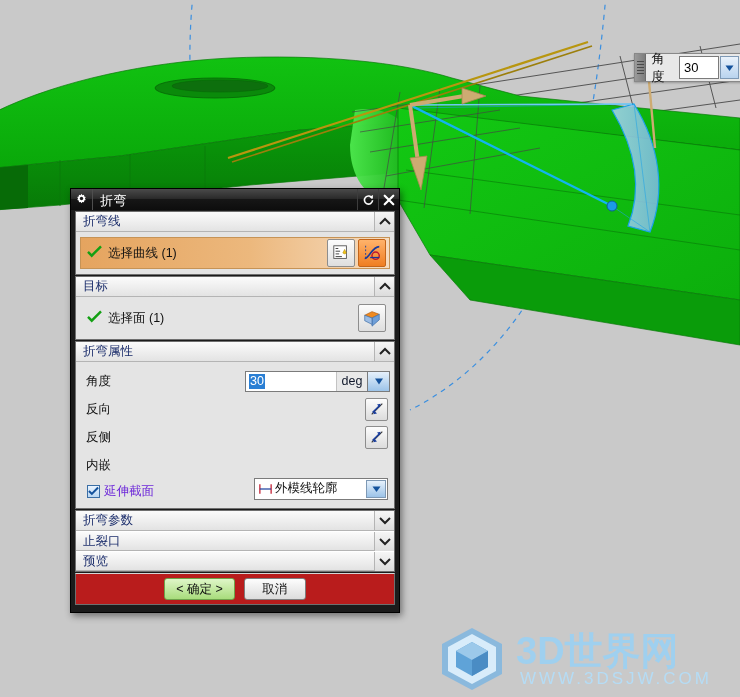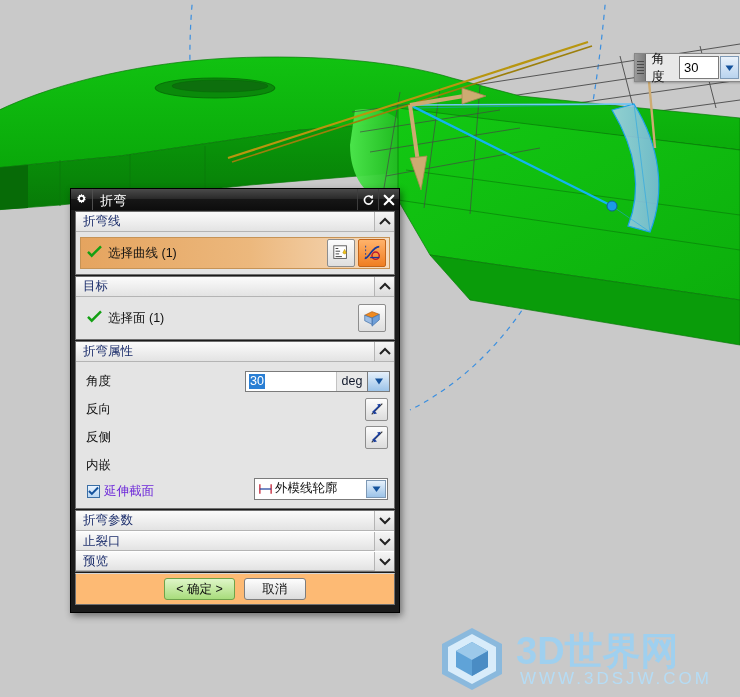--- a/index.html
+++ b/index.html
@@ -132,21 +132,21 @@
     border:1px solid #7e99b5; display:flex; align-items:center; justify-content:center;
   }
   .check-row { display:flex; align-items:center; height:24px; padding-left:7px; }
   .cbox {
     width:13px; height:13px; background:linear-gradient(to bottom,#eaf4ff,#b8d6f2);
     border:1px solid #3a6ea5; display:flex; align-items:center; justify-content:center;
   }
   .check-label { font-size:12.5px; color:#6d28d9; padding-left:4px; }
 
   .footer {
-    background:#fdba74; margin:1px 4px 0 4px; border:1px solid #6f6f6f;
+    background:#b91c1c; margin:1px 4px 0 4px; border:1px solid #6f6f6f;
     border-top:1px solid #d6d6d6;
     display:flex; justify-content:center; align-items:center; gap:9px; height:32px;
   }
   .btn {
     height:22px; min-width:62px; padding:0 11px; font-size:12.5px; color:#111;
     border:1px solid #7e7e7e; border-radius:3px;
     display:flex; align-items:center; justify-content:center;
   }
   .btn.ok {
     background:linear-gradient(to bottom,#dff6c8,#a8dc7c);

